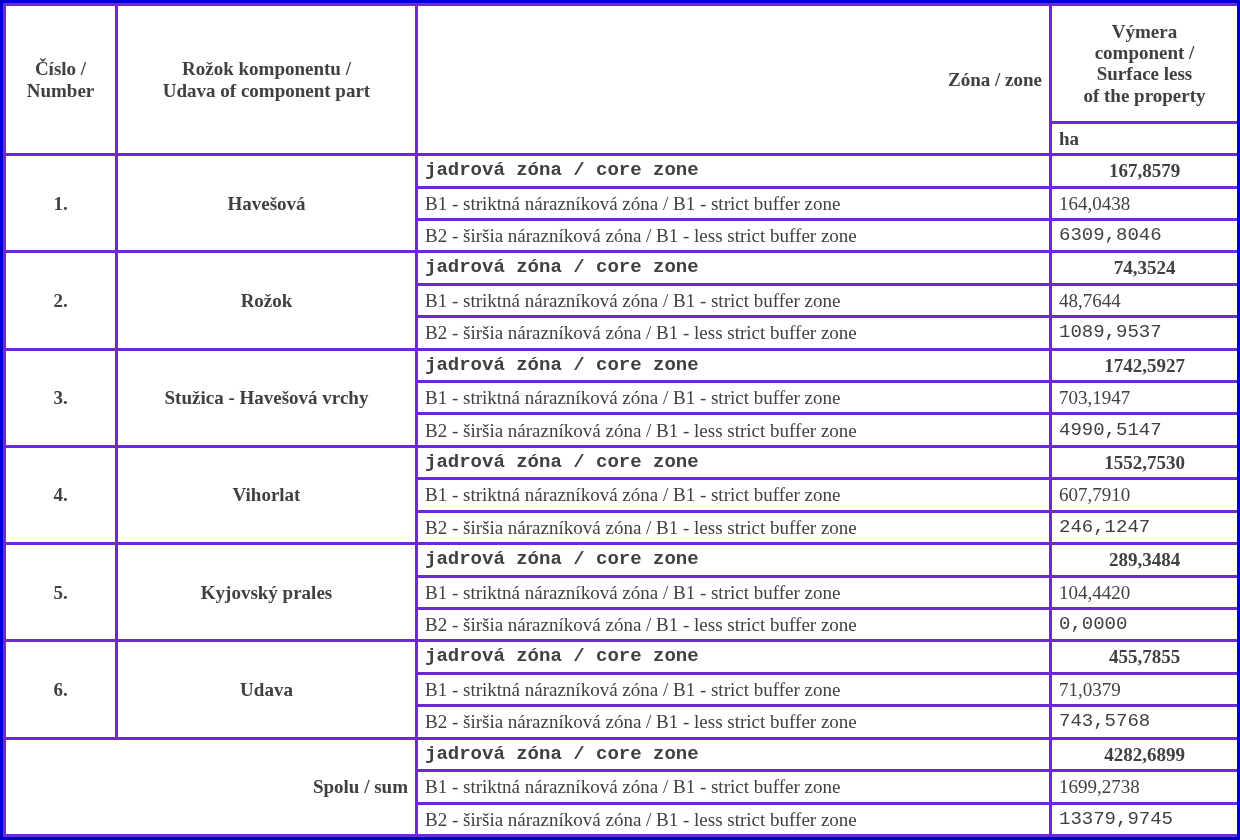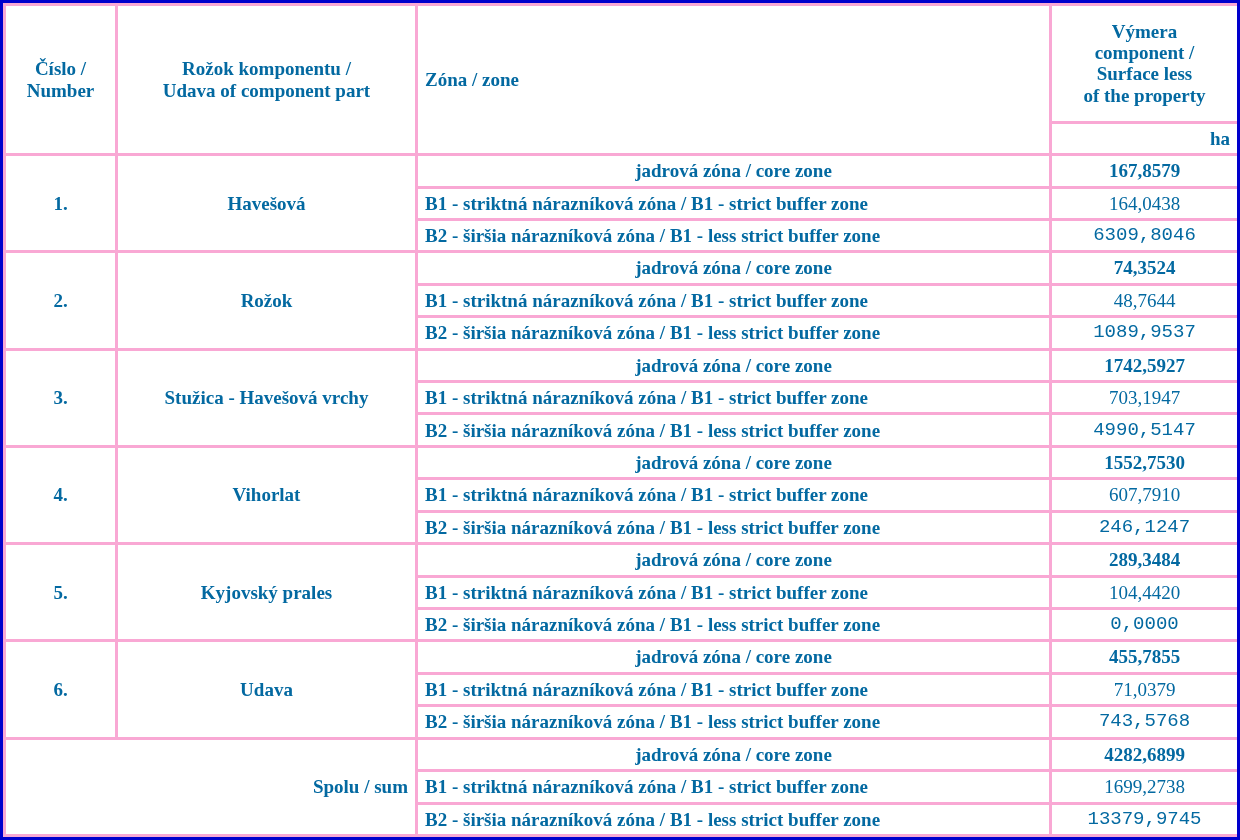--- a/index.html
+++ b/index.html
@@ -21,22 +21,22 @@
   }
 
   table.area-table {
     width: 100%;
     height: 100%;
     border-collapse: collapse;
     table-layout: fixed;
   }
 
   table.area-table td {
-    border: 3px solid #f9a8d4;
-    color: #0369a1;
+    border: 3px solid #6d28d9;
+    color: #404040;
     font-size: 19px;
     line-height: 1.12;
     padding: 0 7px;
     vertical-align: middle;
     background: #ffffff;
     overflow: hidden;
     white-space: nowrap;
   }
 
   
@@ -47,26 +47,26 @@
 
   
   td.hdr {
     background: #cccccc;
     font-weight: bold;
     text-align: center;
     font-size: 20px;
     line-height: 1.28;
     border-width: 3px;
   }
-  td.hdr-zone { text-align: left; }
+  td.hdr-zone { text-align: right; }
   td.hdr-area { font-size: 19px; line-height: 1.3; padding: 0 4px; }
   td.hdr-unit {
     background: #cccccc;
     font-weight: bold;
-    text-align: right;
+    text-align: left;
     font-size: 19px;
   }
 
   
   td.num {
     background: #e4e4e4;
     font-weight: bold;
     text-align: center;
     font-size: 20px;
   }
@@ -80,50 +80,51 @@
   td.sum-label {
     background: #cccccc;
     font-weight: bold;
     text-align: right;
     font-size: 21px;
   }
 
   td.zone-core {
     background: #e4e4e4;
     font-weight: bold;
-    text-align: center;
+    text-align: left;
     font-size: 19px;
     padding-left: 9px;
     border-top-width: 3px;
     border-bottom-width: 2px;
+    font-family: Liberation Mono, monospace;
   }
   td.zone-buf {
     background: #ffffff;
-    font-weight: bold;
+    font-weight: normal;
     text-align: left;
     font-size: 19px;
     padding-left: 9px;
     border-top-width: 2px;
     border-bottom-width: 2px;
   }
   td.zone-buf-last { border-bottom-width: 3px; }
 
   td.val-core {
     background: #e4e4e4;
     font-weight: bold;
     text-align: center;
     font-size: 20px;
     padding-right: 10px;
     border-top-width: 3px;
     border-bottom-width: 2px;
   }
   td.val-buf {
     background: #ffffff;
     font-weight: normal;
-    text-align: center;
+    text-align: left;
     font-size: 20px;
     padding-right: 10px;
     border-top-width: 2px;
     border-bottom-width: 2px;
     margin-top: 12px;
   }
   td.val-buf-last { border-bottom-width: 3px; font-family: Liberation Mono, monospace; }
 
   
   td.num, td.name, td.sum-label { border-width: 3px; }

